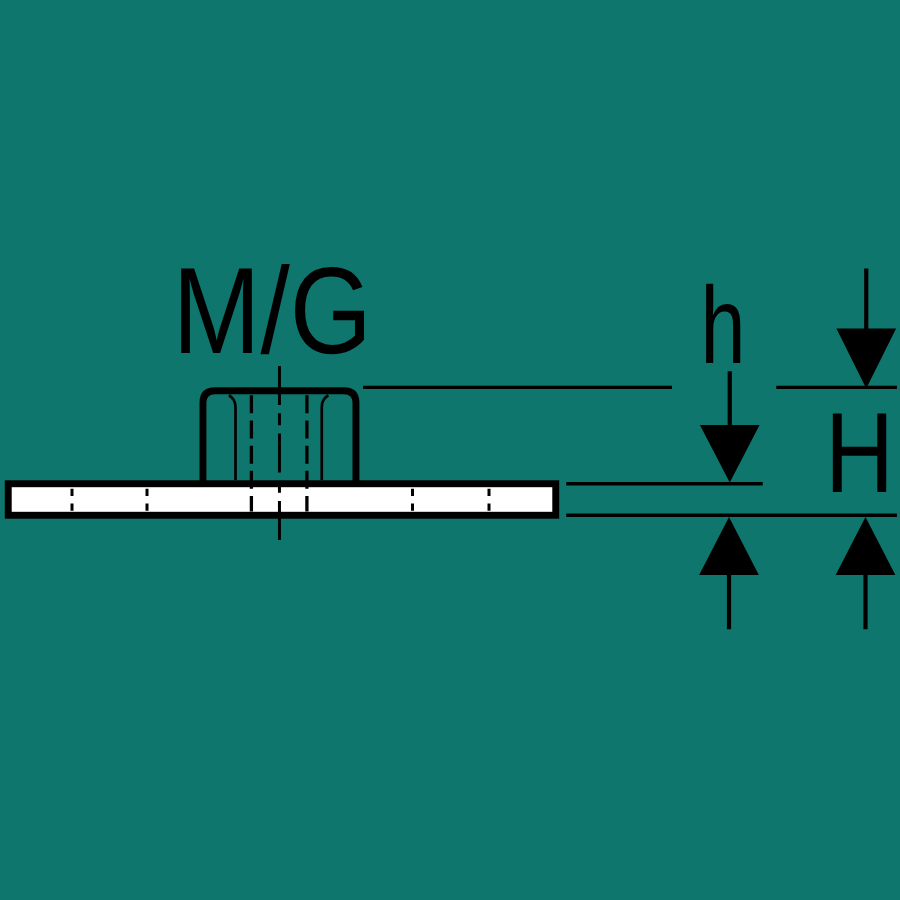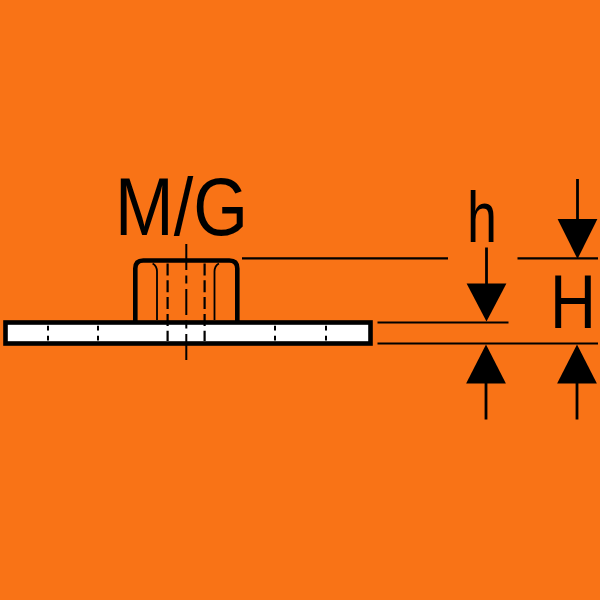--- a/index.html
+++ b/index.html
@@ -4,21 +4,21 @@
 <style>
   html, body {
     margin: 0;
     padding: 0;
     background: #ffffff;
   }
   .canvas {
     position: relative;
     width: 600px;
     height: 600px;
-    background: #f97316;
+    background: #0f766e;
     overflow: hidden;
   }
   svg text {
     font-family: "Liberation Sans", "DejaVu Sans", sans-serif;
     fill: #000000;
   }
 </style>
 </head>
 <body>
 

